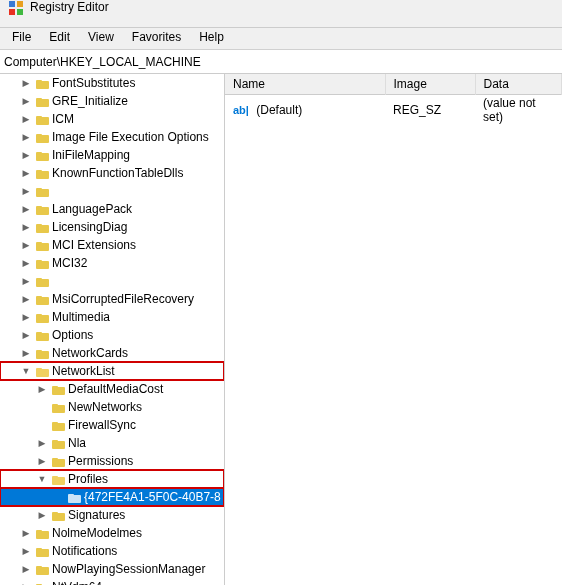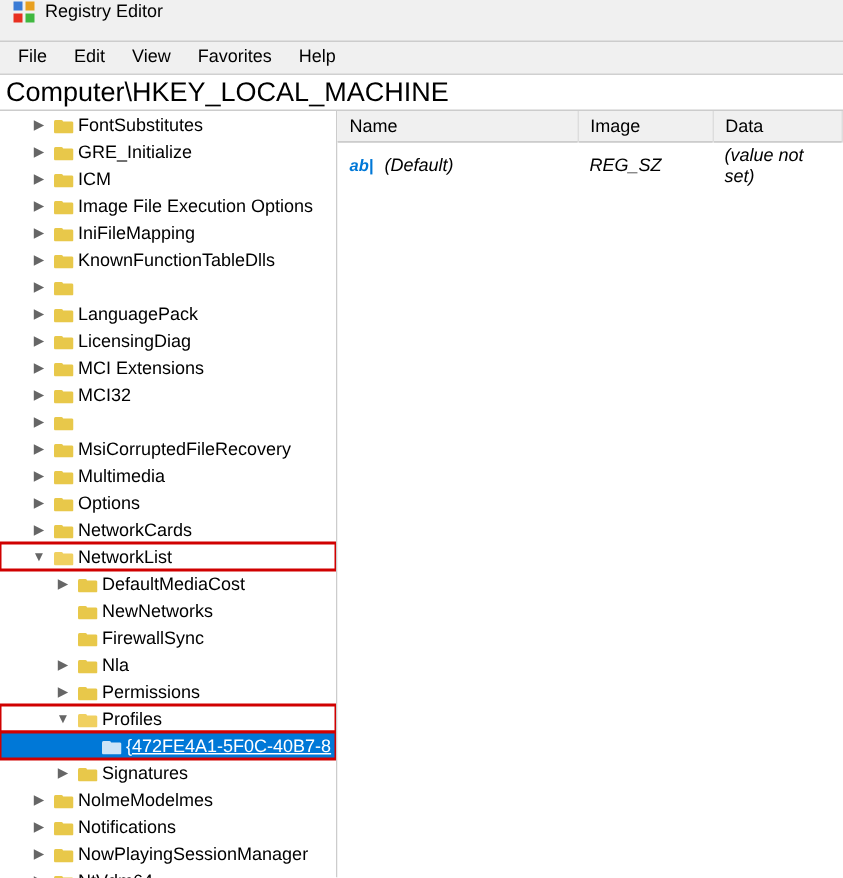--- a/index.html
+++ b/index.html
@@ -55,21 +55,21 @@
     
     #address-bar {
       background: #fff;
       height: 24px;
       display: flex;
       align-items: center;
       padding: 0 4px;
       border-bottom: 1px solid #ccc;
     }
     #address-bar .address-label {
-      font-size: 18px;
+      font-size: 12px;
       color: #000;
     }
 
     
     #main-content {
       display: flex;
       height: calc(585px - 28px - 22px - 24px);
     }
 
     
@@ -108,21 +108,21 @@
       align-items: center;
       justify-content: center;
       flex-shrink: 0;
     }
     .tree-item .item-label {
       font-size: 12px;
       padding-left: 2px;
     }
     .indent-1 { padding-left: 18px; }
     .indent-2 { padding-left: 34px; }
-    .indent-3 { padding-left: 50px; text-decoration: underline; }
+    .indent-3 { padding-left: 50px; }
 
     
     .highlight-box {
       outline: 2px solid #d00000;
       outline-offset: -1px;
       position: relative;
       z-index: 1;
     }
 
     
@@ -142,21 +142,20 @@
     }
     #data-table thead th {
       text-align: left;
       padding: 3px 8px;
       font-size: 12px;
       font-weight: normal;
       border-right: 1px solid #ddd;
     }
     #data-table tbody tr {
       height: 18px;
-      font-style: italic;
     }
     #data-table tbody td {
       padding: 1px 8px;
       font-size: 12px;
       vertical-align: middle;
     }
 
     .ab-icon {
       color: #0078d7;
       font-weight: bold;

